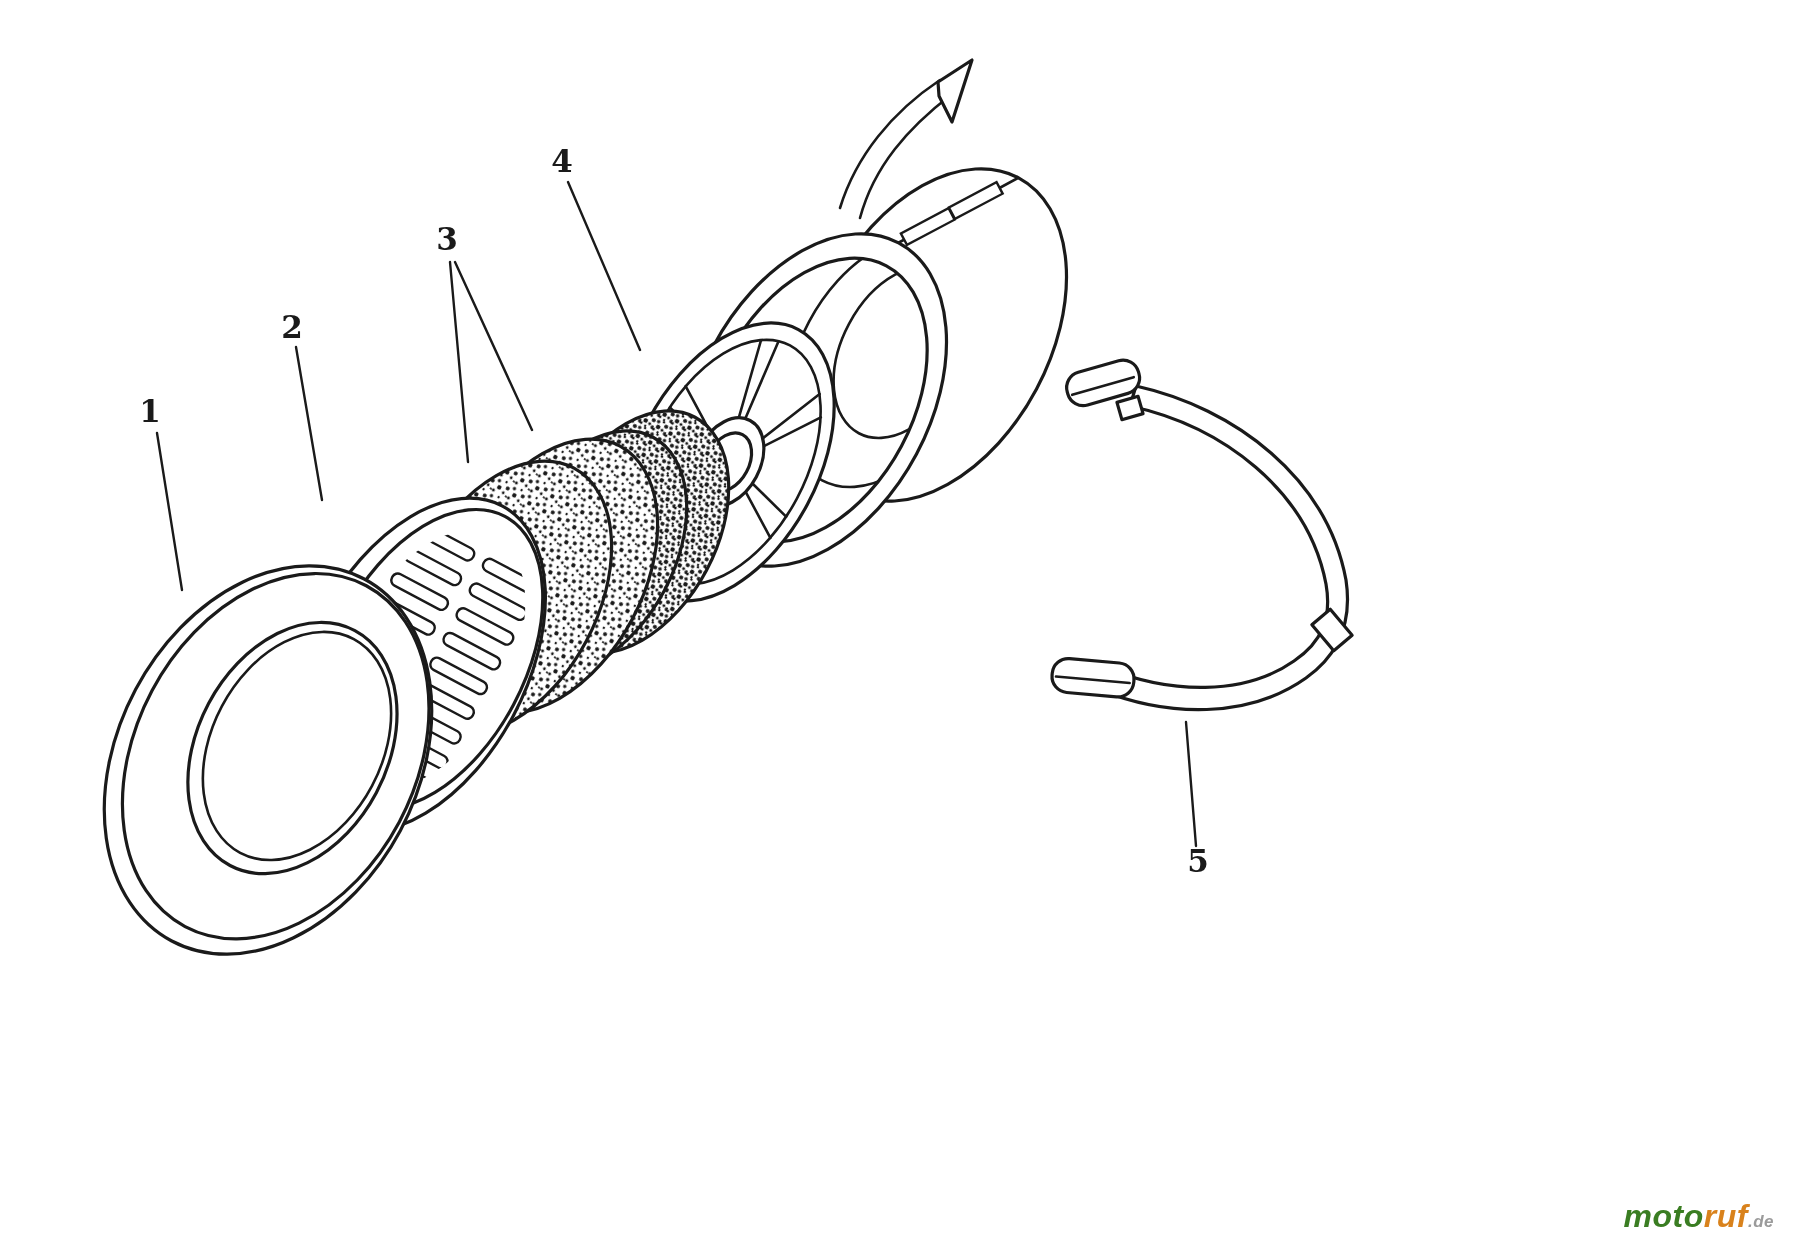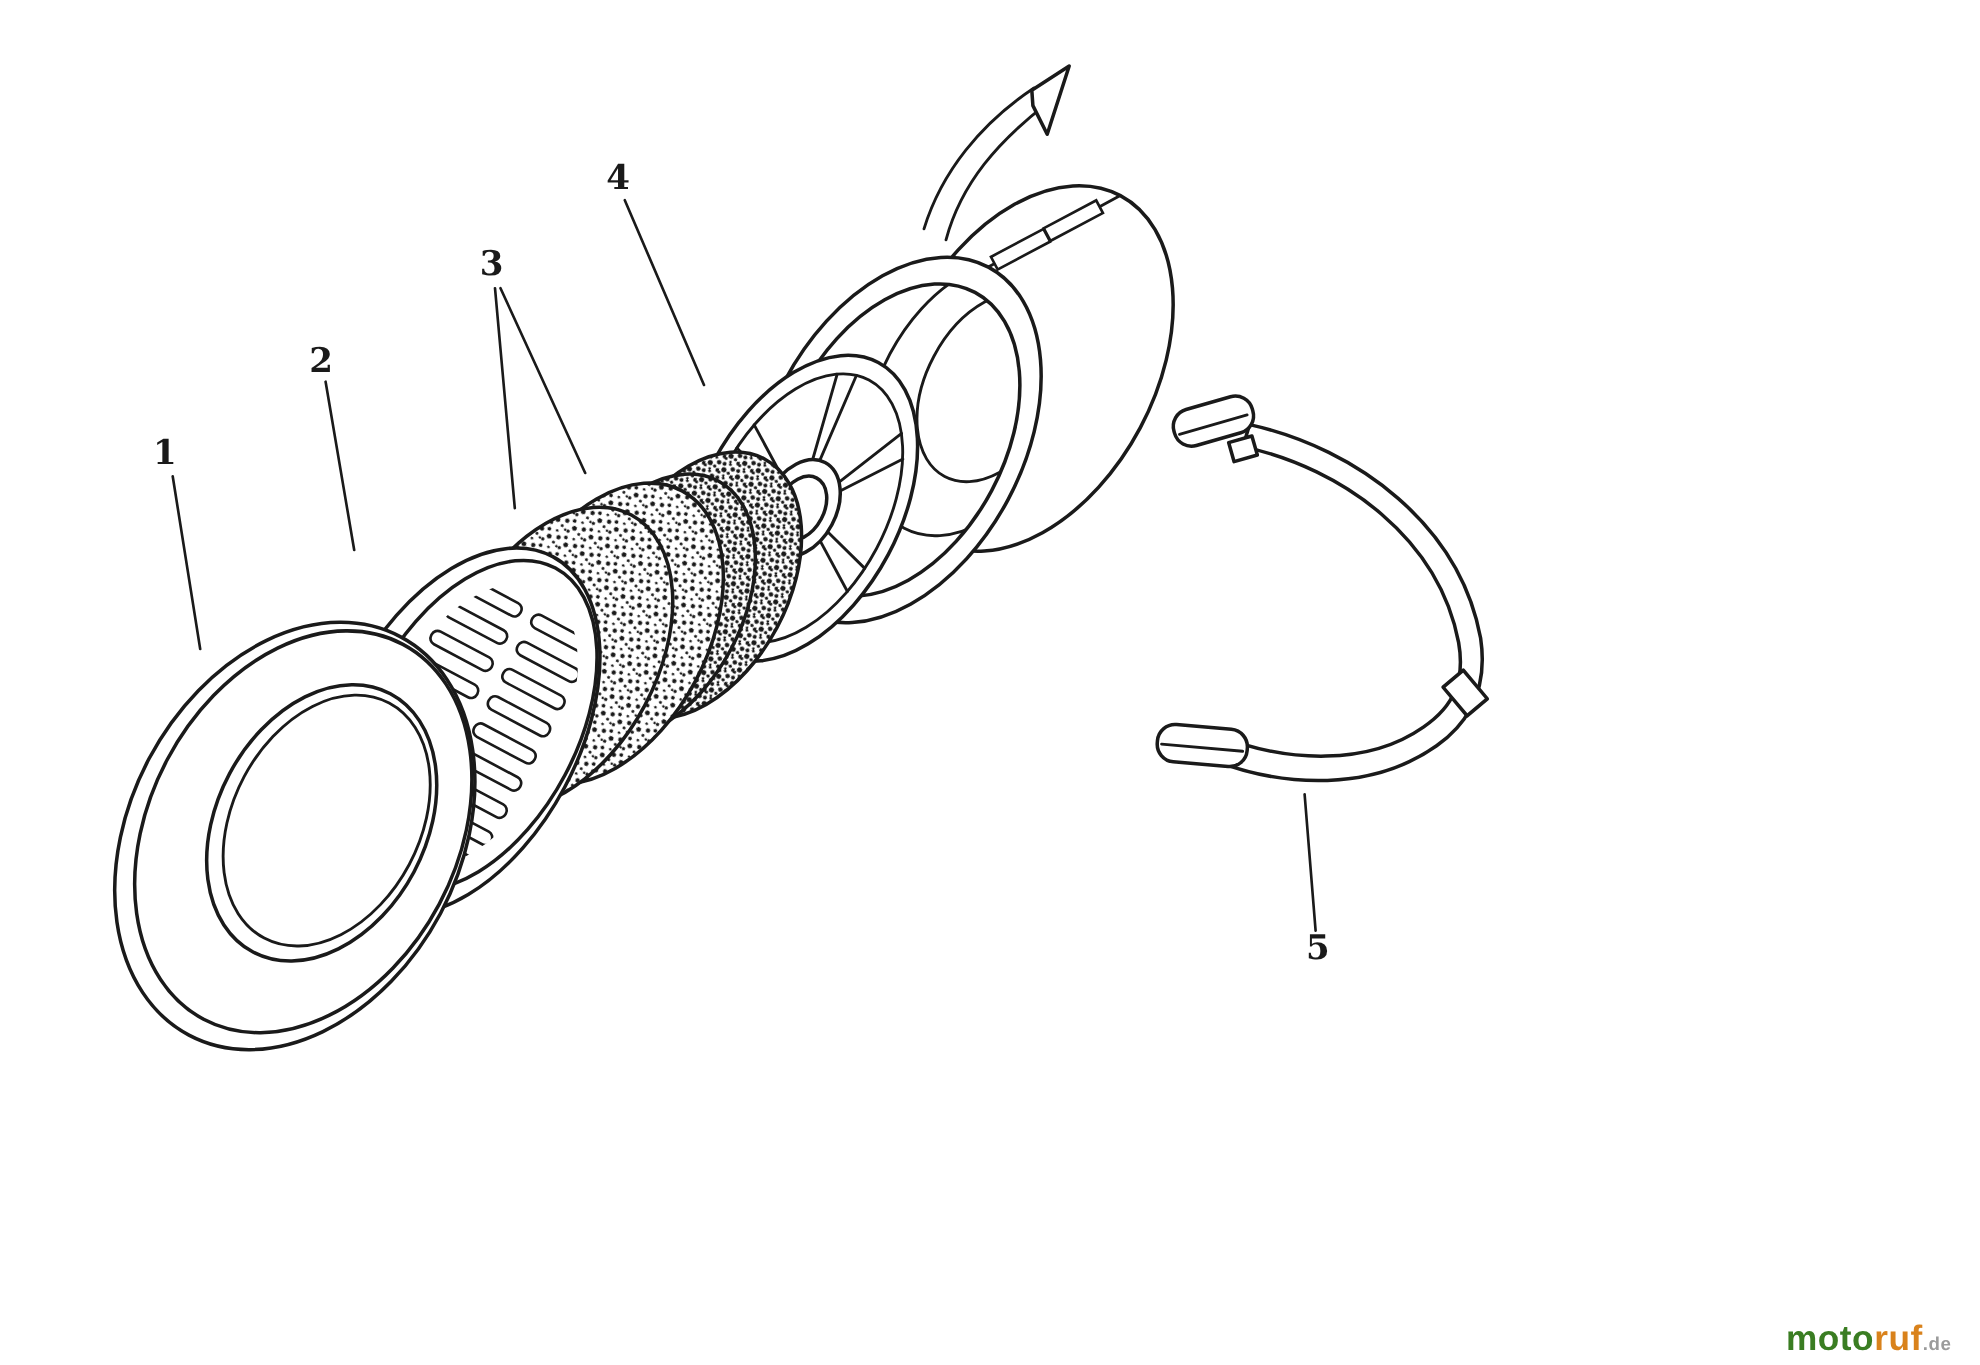--- a/index.html
+++ b/index.html
@@ -23,20 +23,21 @@
   .fillonly { fill:var(--paper); stroke:none; }
   .slot{ fill:var(--paper); stroke:var(--ink); stroke-width:2.4; }
   .s3a { fill:url(#stipA); stroke:var(--ink); stroke-width:3.2; }
   .s3b { fill:url(#stipB); stroke:var(--ink); stroke-width:3.2; }
   .ld  { fill:none; stroke:var(--ink); stroke-width:2.4; stroke-linecap:round; }
   .callout { font:700 31px "DejaVu Serif", serif; fill:var(--ink); stroke:none; }
   .watermark{
     position:absolute; right:26px; bottom:6px;
     font-weight:bold; font-size:32px; letter-spacing:.5px;
     user-select:none;
+    font-style:italic;
   }
   .wm-a{ color:var(--brand_green); }
   .wm-b{ color:var(--brand_orange); }
   .wm-de{ color:var(--brand_gray); font-size:17px; font-weight:600; }
 </style>
 </head>
 <body>
 
 <div class="stage">
 <svg width="1800" height="1241" viewBox="0 0 1800 1241">

